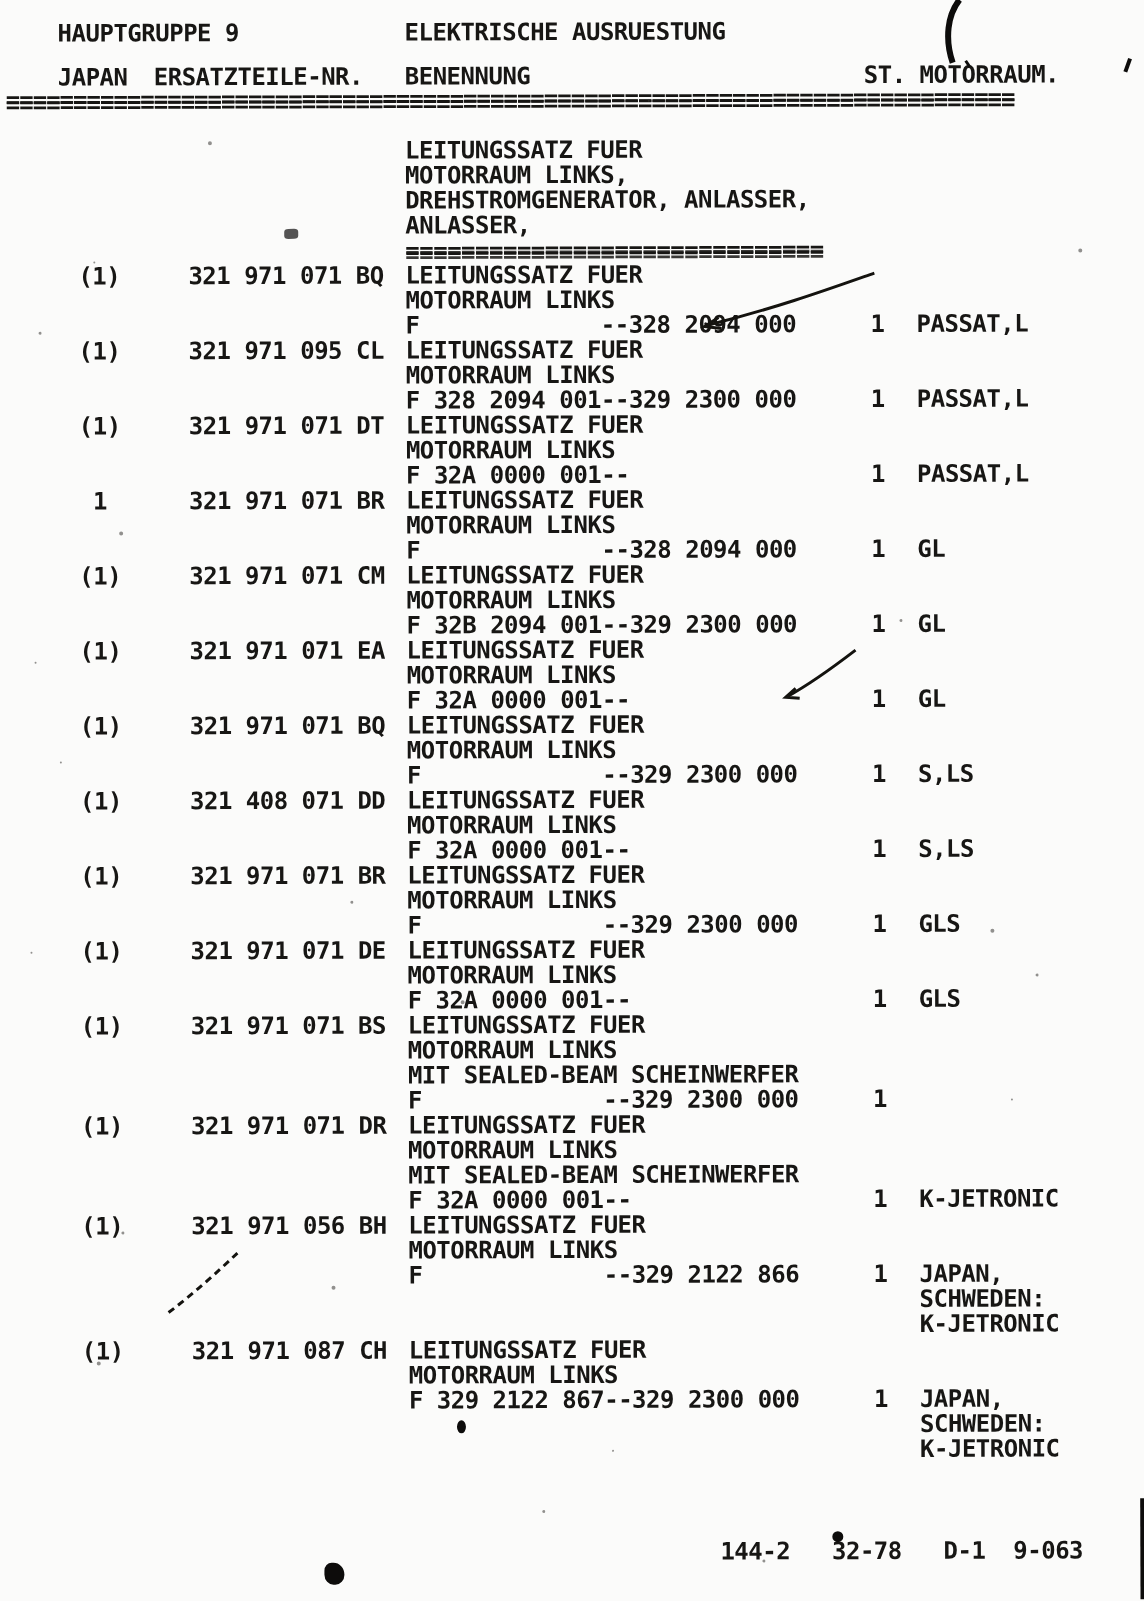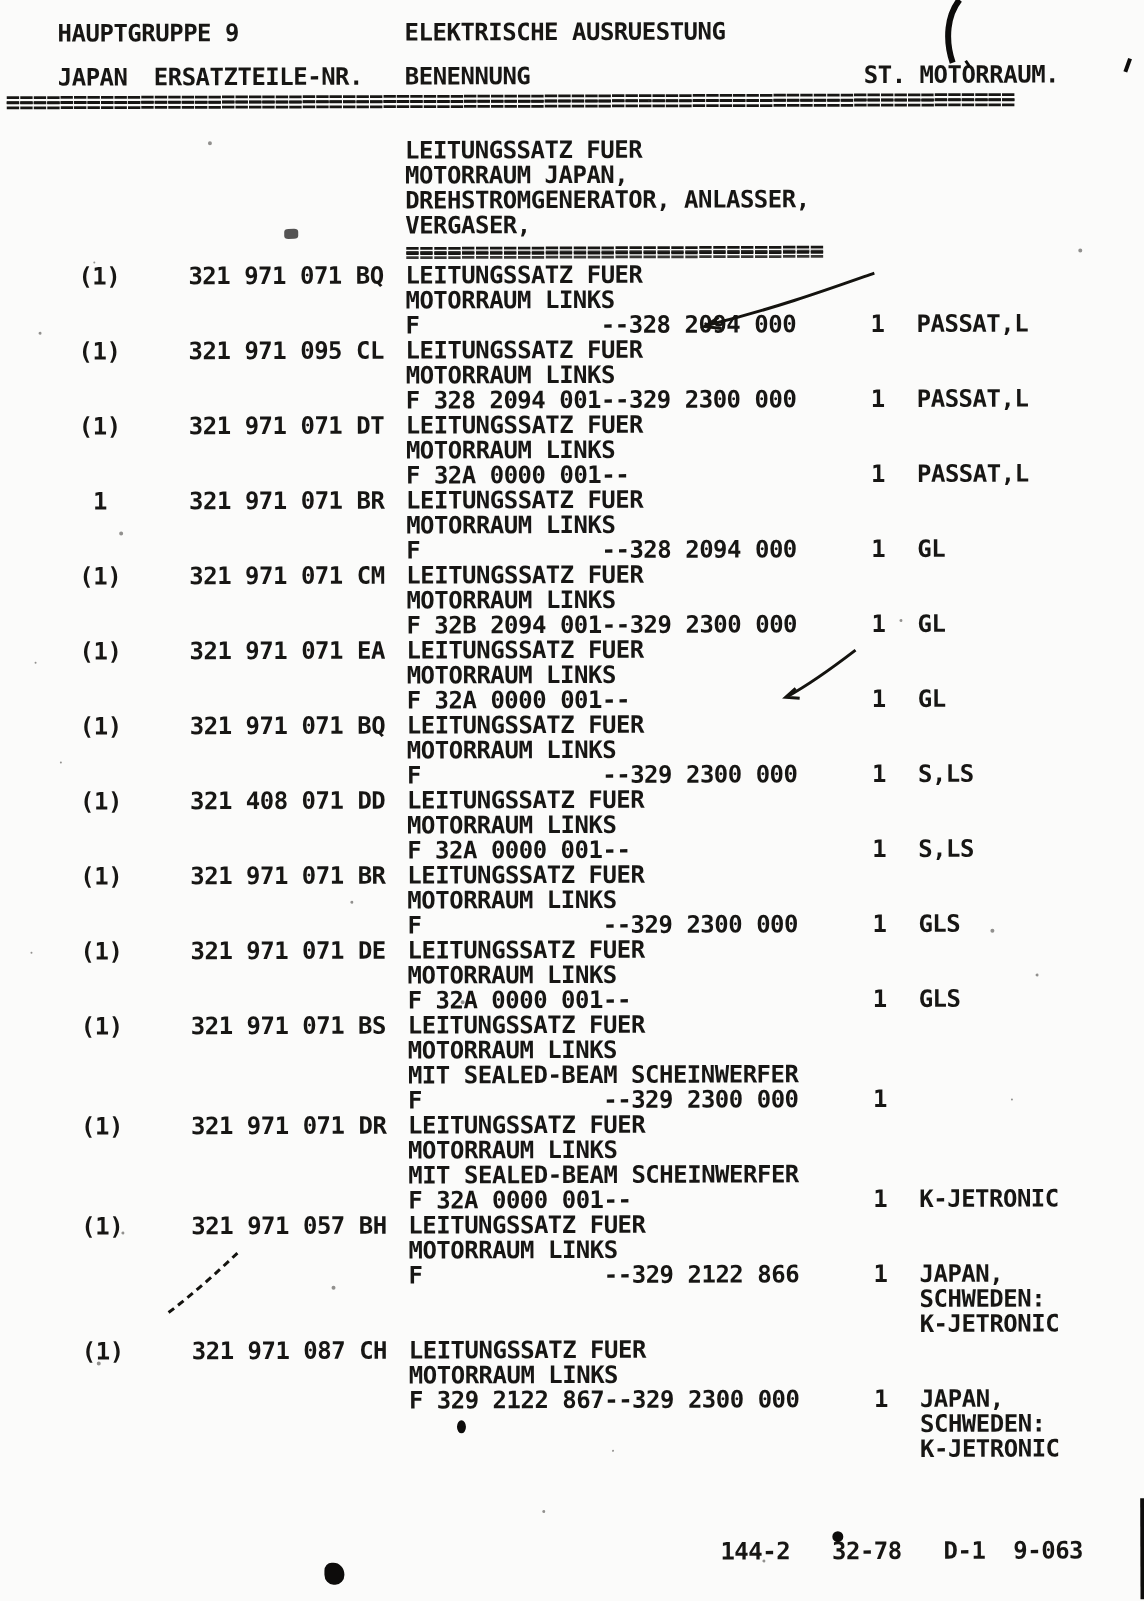--- a/index.html
+++ b/index.html
@@ -62,27 +62,27 @@
   <div class="hline" style="top:86px">
     <span class="abs sep-band" style="left:8px;top:0">===========================================================================</span>
     <span class="abs sep-band" style="left:8px;top:5px">===========================================================================</span>
   </div>
 
   <main id="content">
       <div class="line">
         <span style="left: 407px;">LEITUNGSSATZ FUER</span>
       </div>
       <div class="line">
-        <span style="left: 407px;">MOTORRAUM JAPAN,</span>
+        <span style="left: 407px;">MOTORRAUM LINKS,</span>
       </div>
       <div class="line">
         <span style="left: 407px;">DREHSTROMGENERATOR, ANLASSER,</span>
       </div>
       <div class="line">
-        <span style="left: 407px;">VERGASER,</span>
+        <span style="left: 407px;">ANLASSER,</span>
       </div>
       <div class="line">
         <span class="sep-band dblstrike" style="left: 407px;">==============================</span>
       </div>
       <div class="line">
         <span style="left: 80px;">(1)</span>
         <span style="left: 190px;">321 971 071 BQ</span>
         <span style="left: 407px;">LEITUNGSSATZ FUER</span>
       </div>
       <div class="line">
@@ -236,21 +236,21 @@
       <div class="line">
         <span style="left: 407px;">MIT SEALED-BEAM SCHEINWERFER</span>
       </div>
       <div class="line">
         <span style="left: 407px;">F 32A 0000 001--</span>
         <span style="left: 872px;">1</span>
         <span style="left: 918px;">K-JETRONIC</span>
       </div>
       <div class="line">
         <span style="left: 80px;">(1)</span>
-        <span style="left: 190px;">321 971 057 BH</span>
+        <span style="left: 190px;">321 971 056 BH</span>
         <span style="left: 407px;">LEITUNGSSATZ FUER</span>
       </div>
       <div class="line">
         <span style="left: 407px;">MOTORRAUM LINKS</span>
       </div>
       <div class="line">
         <span style="left: 407px;">F             --329 2122 866</span>
         <span style="left: 872px;">1</span>
         <span style="left: 918px;">JAPAN,</span>
       </div>

